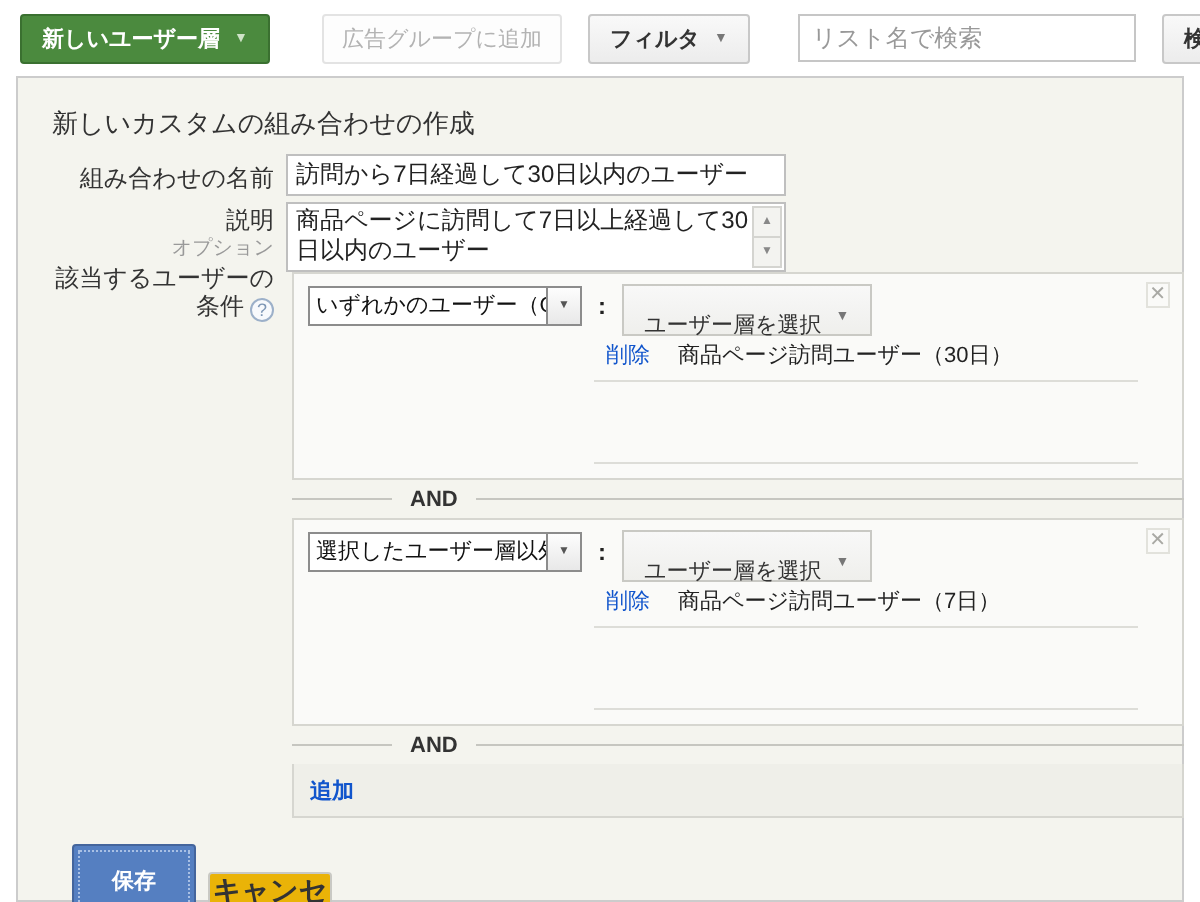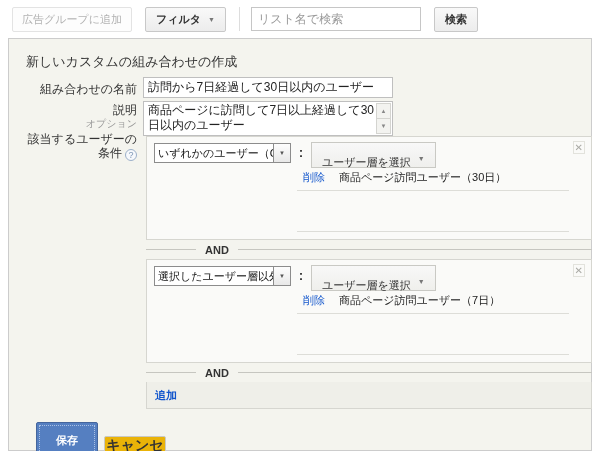--- a/index.html
+++ b/index.html
@@ -20,21 +20,21 @@
   }
   .btn { display:inline-flex; align-items:center; justify-content:center;
          border-radius:2px; font-size:11px; cursor:default; white-space:nowrap; }
   .btn-green {
     background:#4b8a3e; border:1px solid #3a7030; color:#fff; font-weight:bold;
     height:25px; padding:0 10px; gap:7px;
   }
   .btn-green .caret { color:#cfe3c8; font-size:7px; }
   .btn-ghost {
     background:#fdfdfd; border:1px solid #e3e3e3; color:#b3b3b3;
-    height:25px; padding:0 9px; margin-left:2px;
+    height:25px; padding:0 9px; margin-left:26px;
   }
   .btn-gray {
     background:linear-gradient(#f9f9f9,#ececec);
     border:1px solid #c8c8c8; color:#333; font-weight:bold;
     height:25px; padding:0 10px; gap:7px; margin-left:13px;
   }
   .btn-gray .caret { color:#777; font-size:7px; }
   .tb-divider { width:1px; height:24px; background:#ddd; margin:0 11px 0 13px; }
   .search-input {
     width:170px; height:24px; border:1px solid #c6c6c6; padding:0 6px;
@@ -150,20 +150,24 @@
   .btn-cancel {
     position:absolute; left:95px; top:397px; width:62px; height:23px;
     background:#eab308; border:1px solid #c9c9c4; border-radius:2px;
     color:#333; font-weight:bold; font-size:14px;
   }
 </style>
 </head>
 <body>
 
 <div class="toolbar">
+  <button class="btn btn-green">
+    <span>新しいユーザー層</span>
+    <span class="caret">▼</span>
+  </button>
   <button class="btn btn-ghost">
     <span>広告グループに追加</span>
   </button>
   <button class="btn btn-gray">
     <span>フィルタ</span>
     <span class="caret">▼</span>
   </button>
   <div class="tb-divider"></div>
   <input class="search-input" placeholder="リスト名で検索" style="">
   <button class="btn btn-gray">

